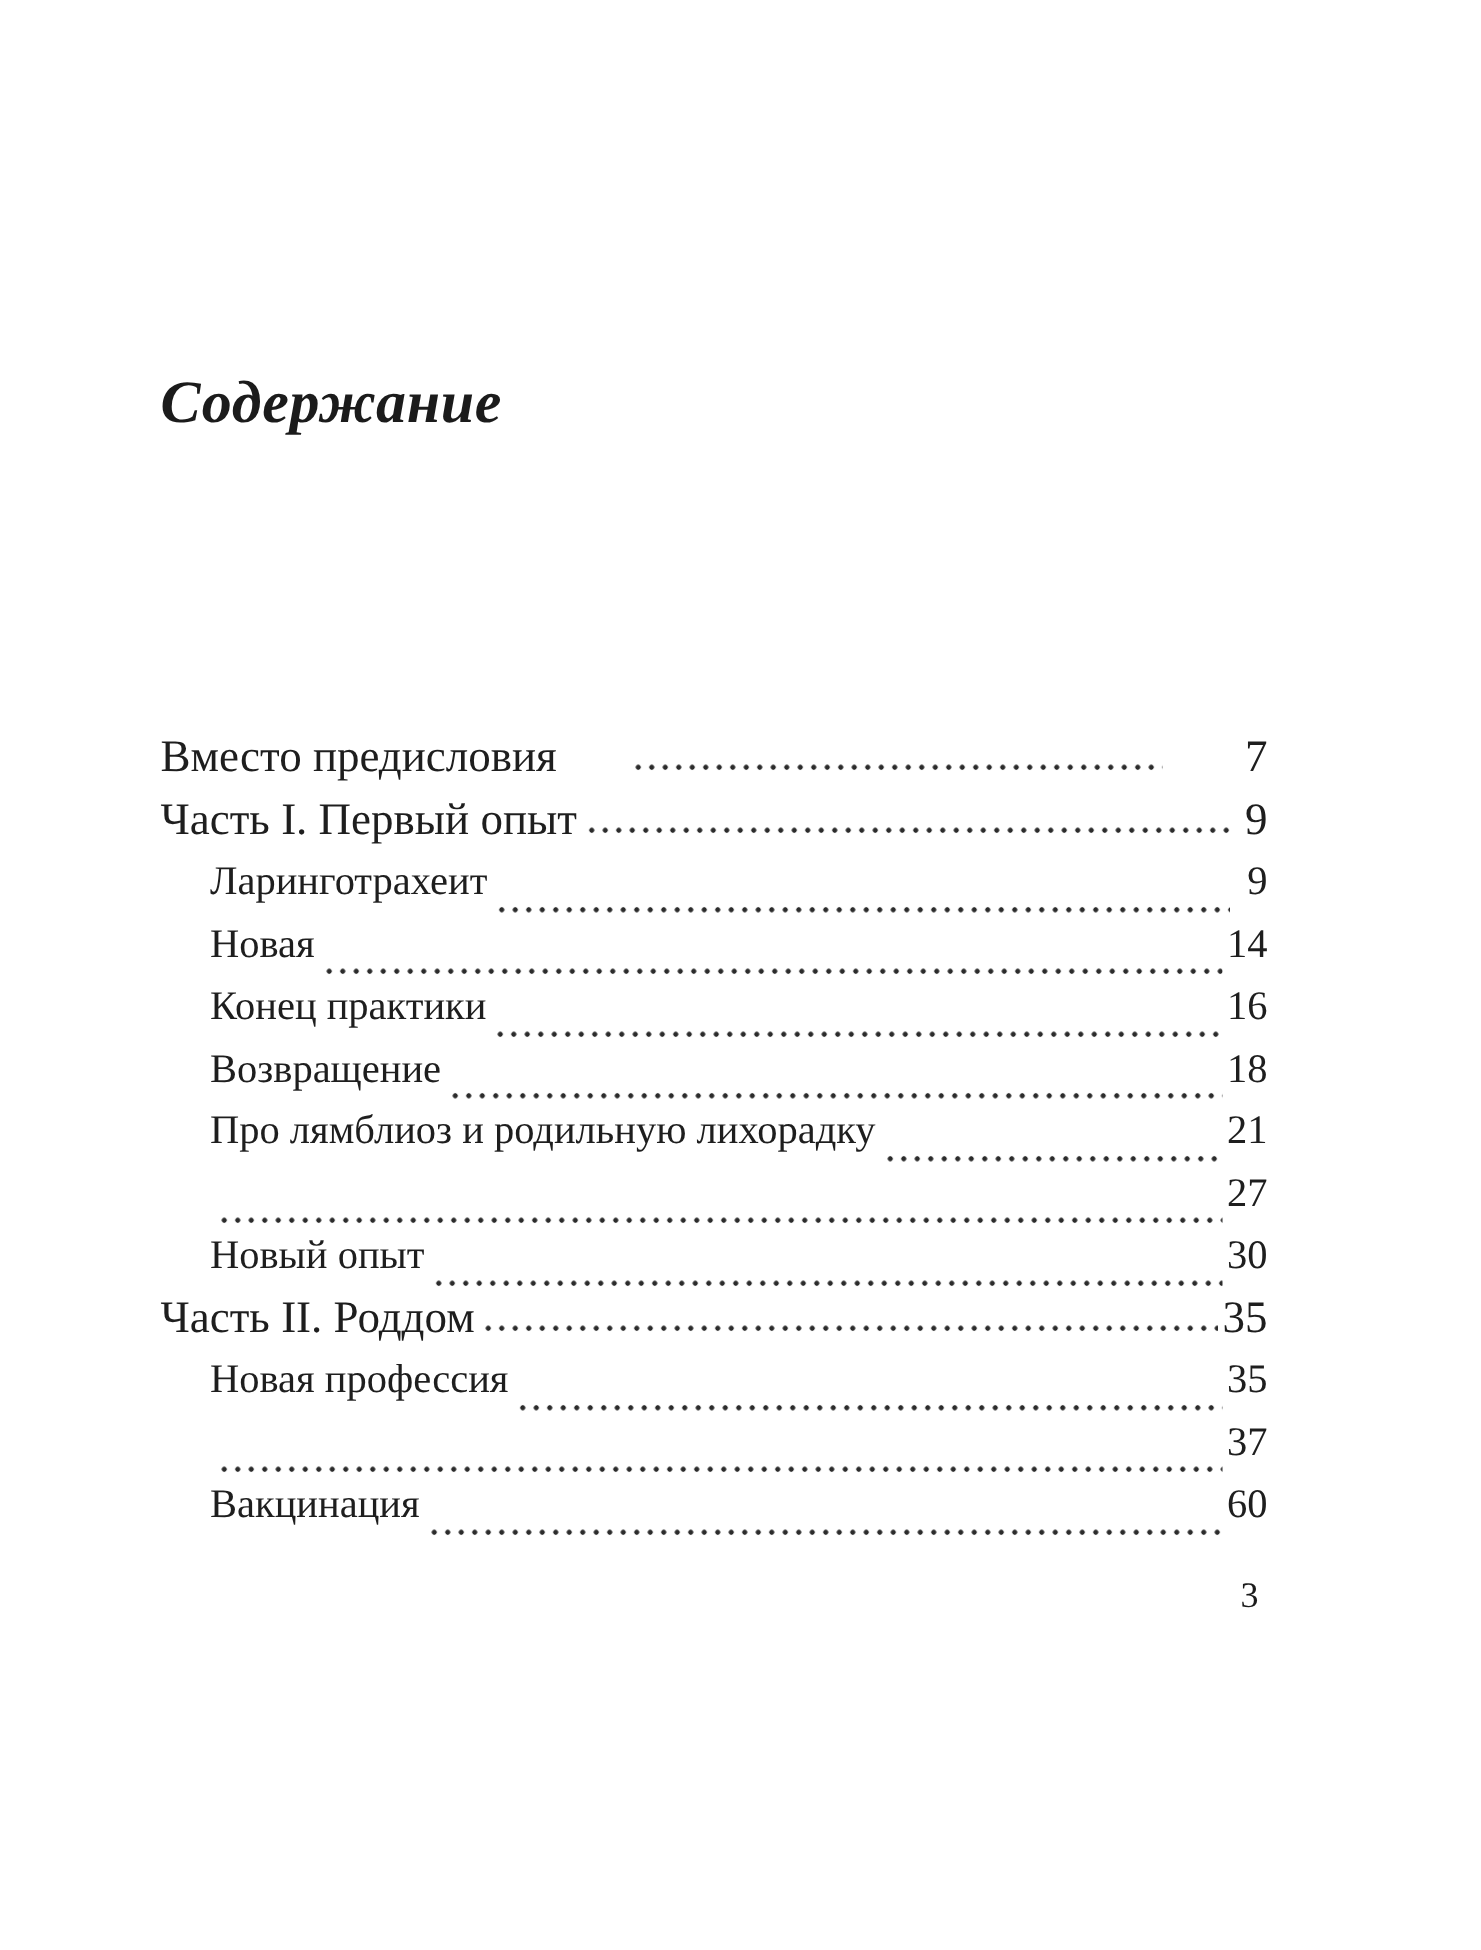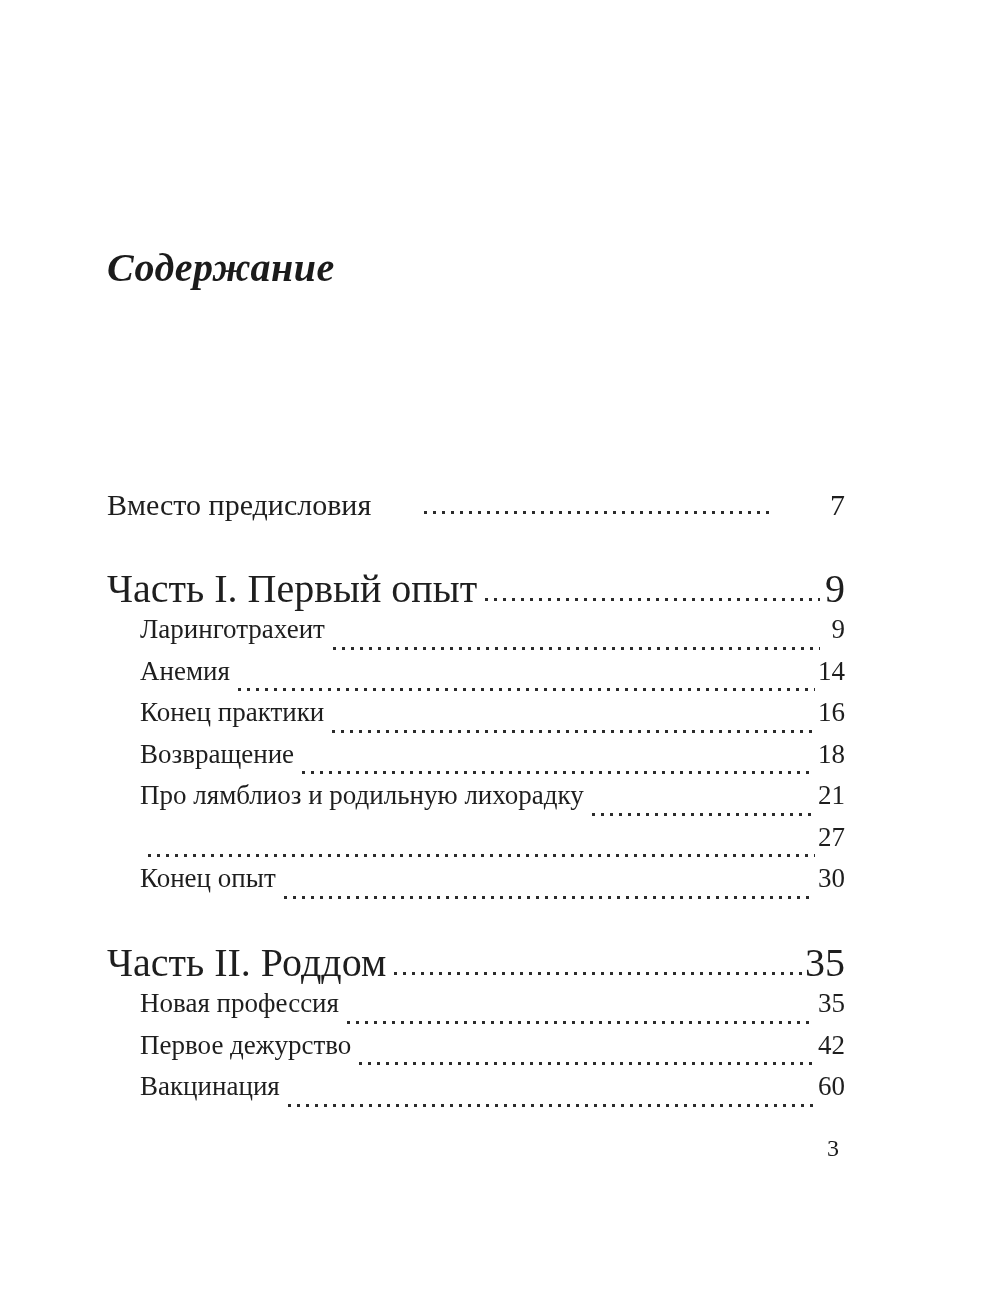--- a/index.html
+++ b/index.html
@@ -33,21 +33,21 @@
   .toc-list {
     margin-top: 192px;
   }
   .toc-row {
     display: flex;
     align-items: baseline;
     line-height: 41.5px;
     white-space: nowrap;
   }
   .toc-row.top  { font-size: 30px; gap: 45px; }
-  .toc-row.part { font-size: 40px; margin-top: 42px; }
+  .toc-row.part { font-size: 30px; }
   .toc-row.sub  { font-size: 27px; padding-left: 33px; align-items: flex-end; }
   .toc-label { flex: 0 0 auto; }
   .toc-leader {
     flex: 1 1 auto;
     height: 5px;
     margin: 0 3px 0 5px;
     background-image: radial-gradient(circle, #2b2b2b 1.5px, transparent 1.9px);
     background-size: 9px 5px;
     background-repeat: repeat-x;
     background-position: left bottom;
@@ -82,21 +82,21 @@
         <span class="toc-label">Часть I. Первый опыт</span>
         <span class="toc-leader"></span>
         <span class="toc-page">9</span>
       </div>
       <div class="toc-row sub">
         <span class="toc-label">Ларинготрахеит</span>
         <span class="toc-leader"></span>
         <span class="toc-page">9</span>
       </div>
       <div class="toc-row sub">
-        <span class="toc-label">Анемия</span>
+        <span class="toc-label">Новая</span>
         <span class="toc-leader"></span>
         <span class="toc-page">14</span>
       </div>
       <div class="toc-row sub">
         <span class="toc-label">Конец практики</span>
         <span class="toc-leader"></span>
         <span class="toc-page">16</span>
       </div>
       <div class="toc-row sub">
         <span class="toc-label">Возвращение</span>
@@ -106,38 +106,37 @@
       <div class="toc-row sub">
         <span class="toc-label">Про лямблиоз и родильную лихорадку</span>
         <span class="toc-leader"></span>
         <span class="toc-page">21</span>
       </div>
       <div class="toc-row sub">
         <span class="toc-leader"></span>
         <span class="toc-page">27</span>
       </div>
       <div class="toc-row sub">
-        <span class="toc-label">Конец опыт</span>
+        <span class="toc-label">Новый опыт</span>
         <span class="toc-leader"></span>
         <span class="toc-page">30</span>
       </div>
       <div class="toc-row part">
         <span class="toc-label">Часть II. Роддом</span>
         <span class="toc-leader"></span>
         <span class="toc-page">35</span>
       </div>
       <div class="toc-row sub">
         <span class="toc-label">Новая профессия</span>
         <span class="toc-leader"></span>
         <span class="toc-page">35</span>
       </div>
       <div class="toc-row sub">
-        <span class="toc-label">Первое дежурство</span>
         <span class="toc-leader"></span>
-        <span class="toc-page">42</span>
+        <span class="toc-page">37</span>
       </div>
       <div class="toc-row sub">
         <span class="toc-label">Вакцинация</span>
         <span class="toc-leader"></span>
         <span class="toc-page">60</span>
       </div>
     </div>
 
   <div class="folio">3</div>
 </div>

